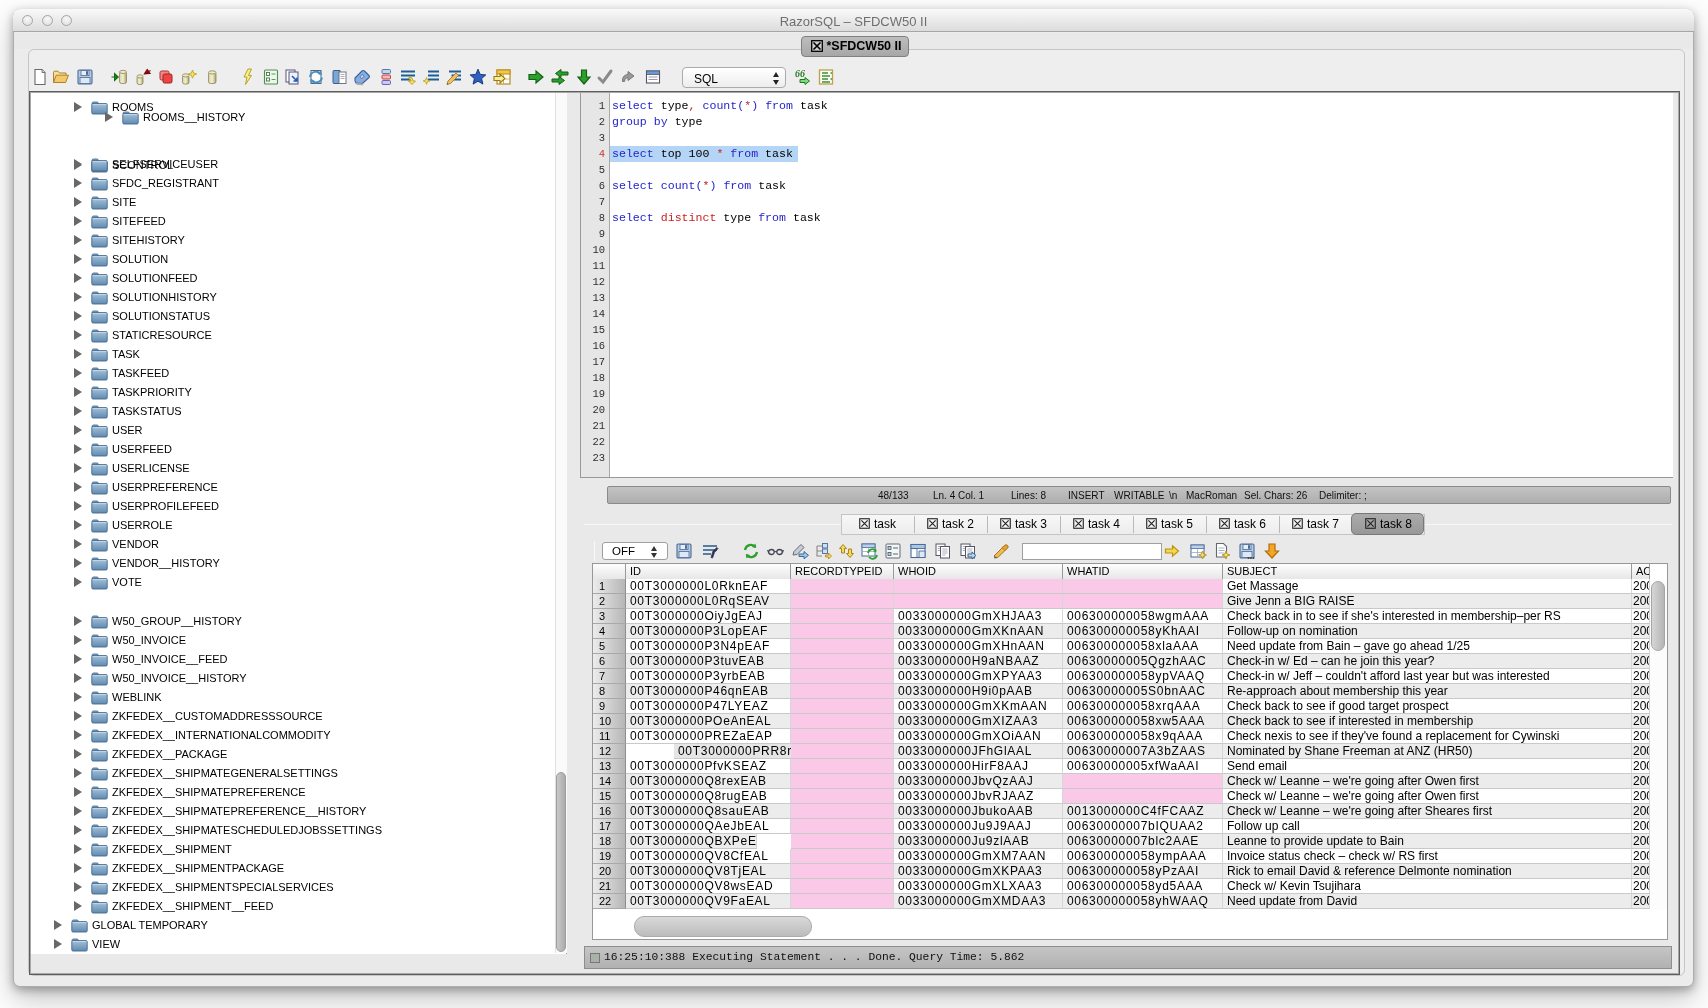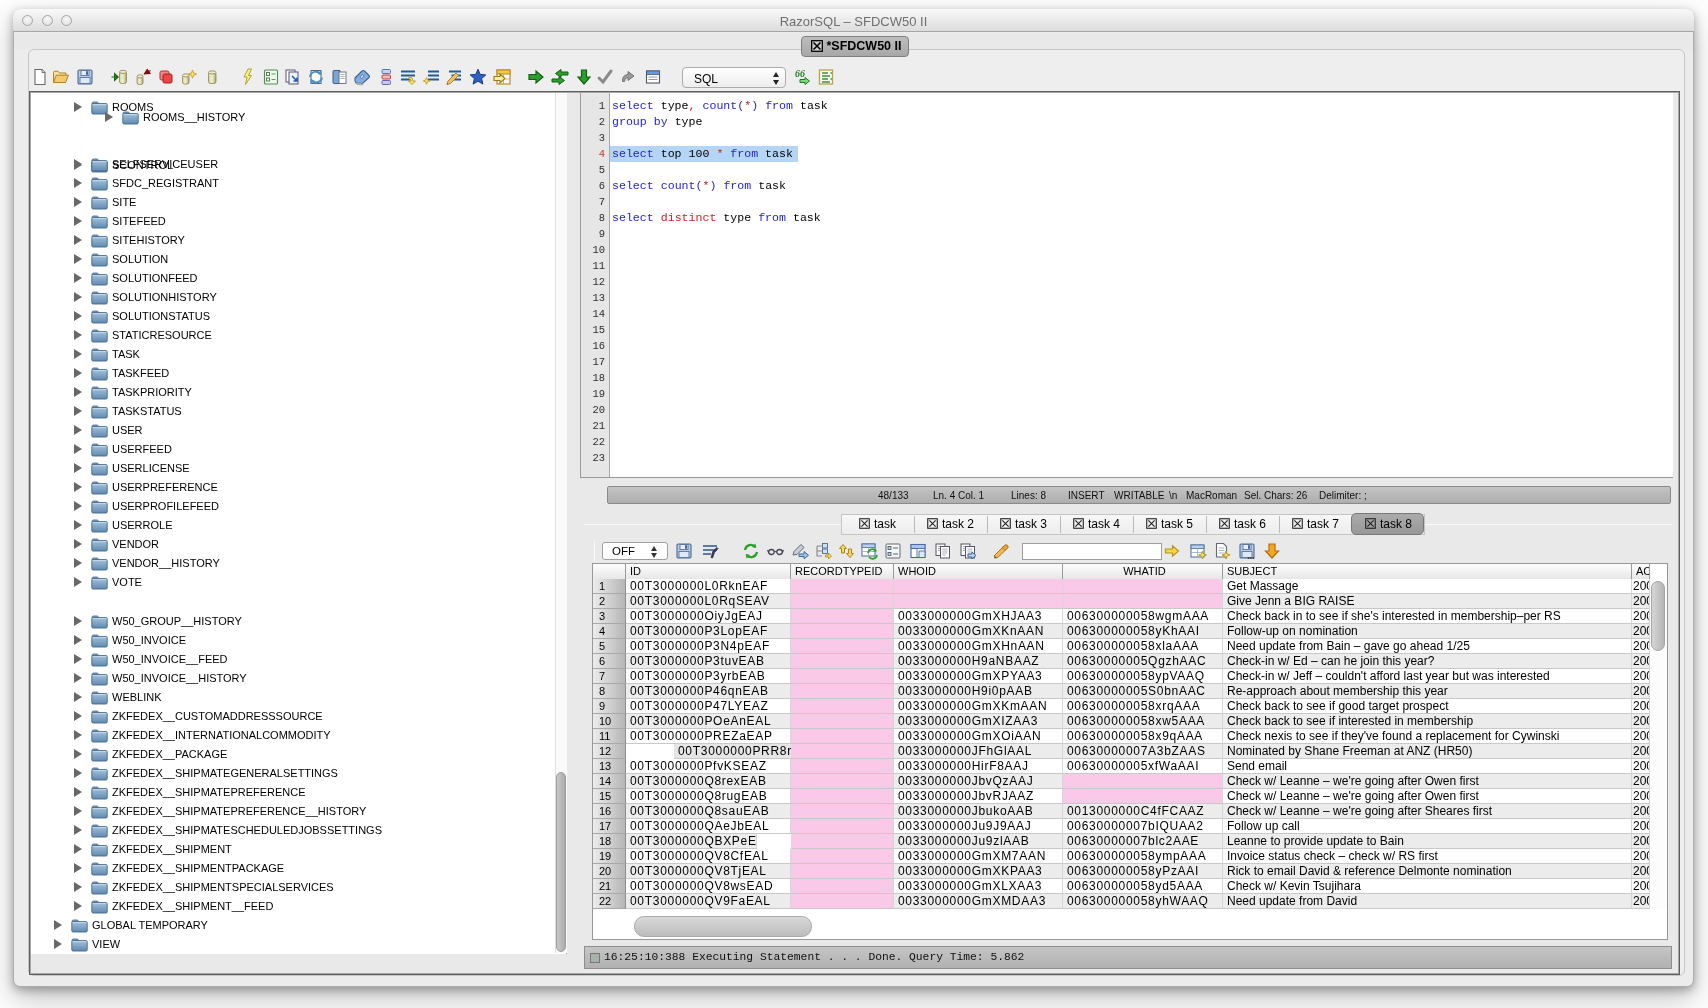--- a/index.html
+++ b/index.html
@@ -1074,21 +1074,21 @@
       </svg></div>
 <div class="icon" style="left:1263px;top:542px;"><svg width="18" height="18" viewBox="0 0 18 18">
         <path d="M6 2 L12 2 L12 9 L15.5 9 L9 16 L2.5 9 L6 9 Z" fill="#f5a623" stroke="#b06f10" stroke-width="1.2"></path>
       </svg></div>
 <div id="srch" class="abs"></div>
 <div id="tframe" class="abs"></div>
 <div class="th" style="left:593px;width:33px;"></div>
 <div class="th" style="left:626px;width:165px;">ID</div>
 <div class="th" style="left:791px;width:103px;">RECORDTYPEID</div>
 <div class="th" style="left:894px;width:169px;">WHOID</div>
-<div class="th" style="left:1063px;width:160px;text-align:center;">WHATID</div>
+<div class="th" style="left:1063px;width:160px;">WHATID</div>
 <div class="th" style="left:1223px;width:409px;">SUBJECT</div>
 <div class="th" style="left:1632px;width:18px;">ACCOUNTID</div>
 <div class="numc" style="left:593px;top:579px;">1</div>
 <div class="cell idc" style="left:626px;top:579px;width:165px;background:#ffffff;">00T3000000L0RknEAF</div>
 <div class="cell" style="left:791px;top:579px;width:103px;background:#f9c9e7;"></div>
 <div class="cell idc" style="left:894px;top:579px;width:169px;background:#f9c9e7;"></div>
 <div class="cell idc" style="left:1063px;top:579px;width:160px;background:#f9c9e7;"></div>
 <div class="cell" style="left:1223px;top:579px;width:409px;background:#ffffff;">Get Massage</div>
 <div class="cell" style="left:1632px;top:579px;width:18px;background:#ffffff;padding-left:1px;">2006-</div>
 <div class="numc" style="left:593px;top:594px;">2</div>

